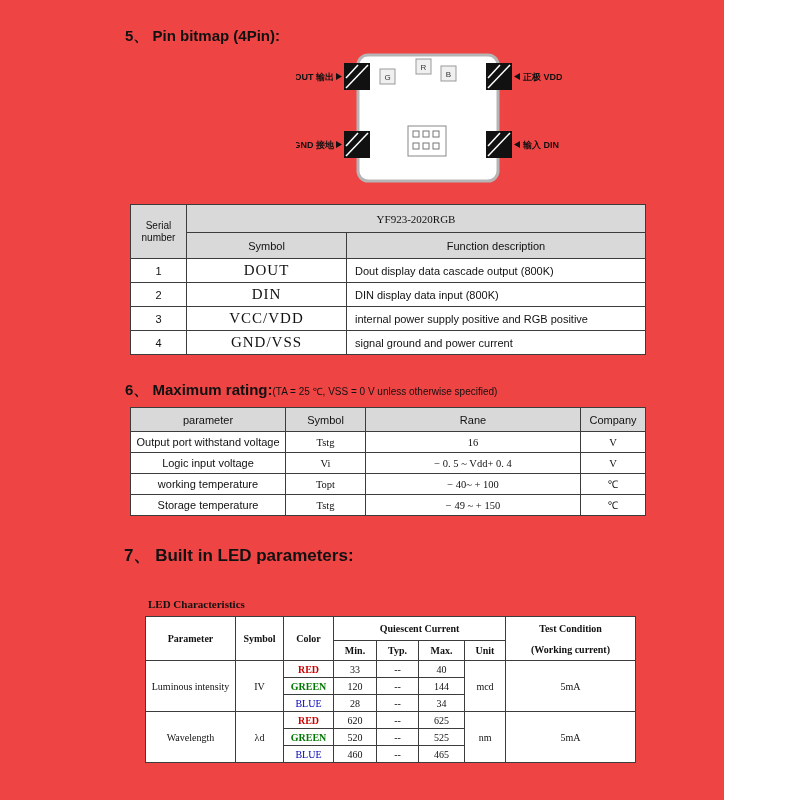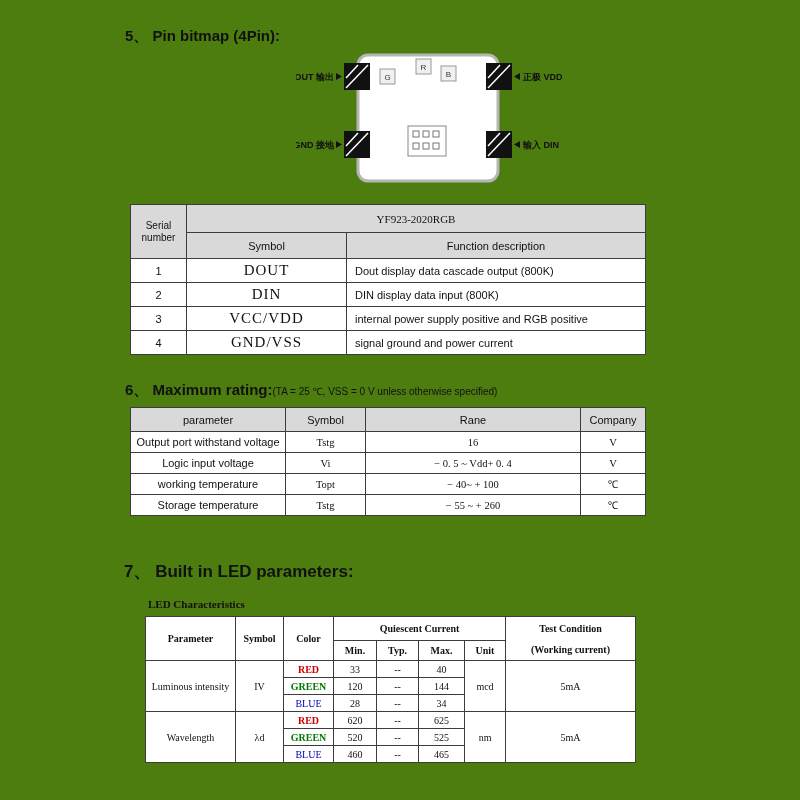--- a/index.html
+++ b/index.html
@@ -1,21 +1,21 @@
 <!DOCTYPE html>
 <html><head>
 <meta charset="utf-8">
 <style>
   *{box-sizing:border-box;}
   html,body{margin:0;padding:0;}
   body{width:800px;height:800px;background:#ffffff;font-family:"Liberation Sans",sans-serif;color:#111;}
-  .page{position:relative;width:800px;height:800px;background:#4d7c0f;overflow:hidden;}
+  .page{position:relative;width:724px;height:800px;background:#ef4444;overflow:hidden;}
 
   .h{position:absolute;font-weight:bold;font-size:15px;white-space:nowrap;}
-  #h7{font-size:17px;margin-top:16px;}
+  #h7{font-size:17px;}
   .note{font-weight:normal;font-size:10px;}
 
   .diagram{position:absolute;left:296px;top:50px;}
   .pl{font-size:9px;font-weight:bold;font-family:"Liberation Sans",sans-serif;fill:#111;}
   .dl{font-size:8px;font-family:"Liberation Sans",sans-serif;fill:#333;}
 
   table{border-collapse:collapse;table-layout:fixed;position:absolute;background:#fff;}
   th,td{border:1px solid #3c3c3c;padding:0 3px;text-align:center;vertical-align:middle;overflow:hidden;}
   .gray{background:#d9d9d9;font-weight:normal;}
 
@@ -176,21 +176,21 @@
       </tr>
       <tr>
         <td>working temperature</td>
         <td class="v">Topt</td>
         <td class="v">− 40~ + 100</td>
         <td class="v">℃</td>
       </tr>
       <tr>
         <td>Storage temperature</td>
         <td class="v">Tstg</td>
-        <td class="v">− 55 ~ + 260</td>
+        <td class="v">− 49 ~ + 150</td>
         <td class="v">℃</td>
       </tr>
     </tbody>
   </table>
 
   <div class="h" id="h7" style="left:124px;top:544px;">7、 Built in LED parameters:</div>
 
   <div id="led-char">LED Characteristics</div>
 
   <table id="t3">

